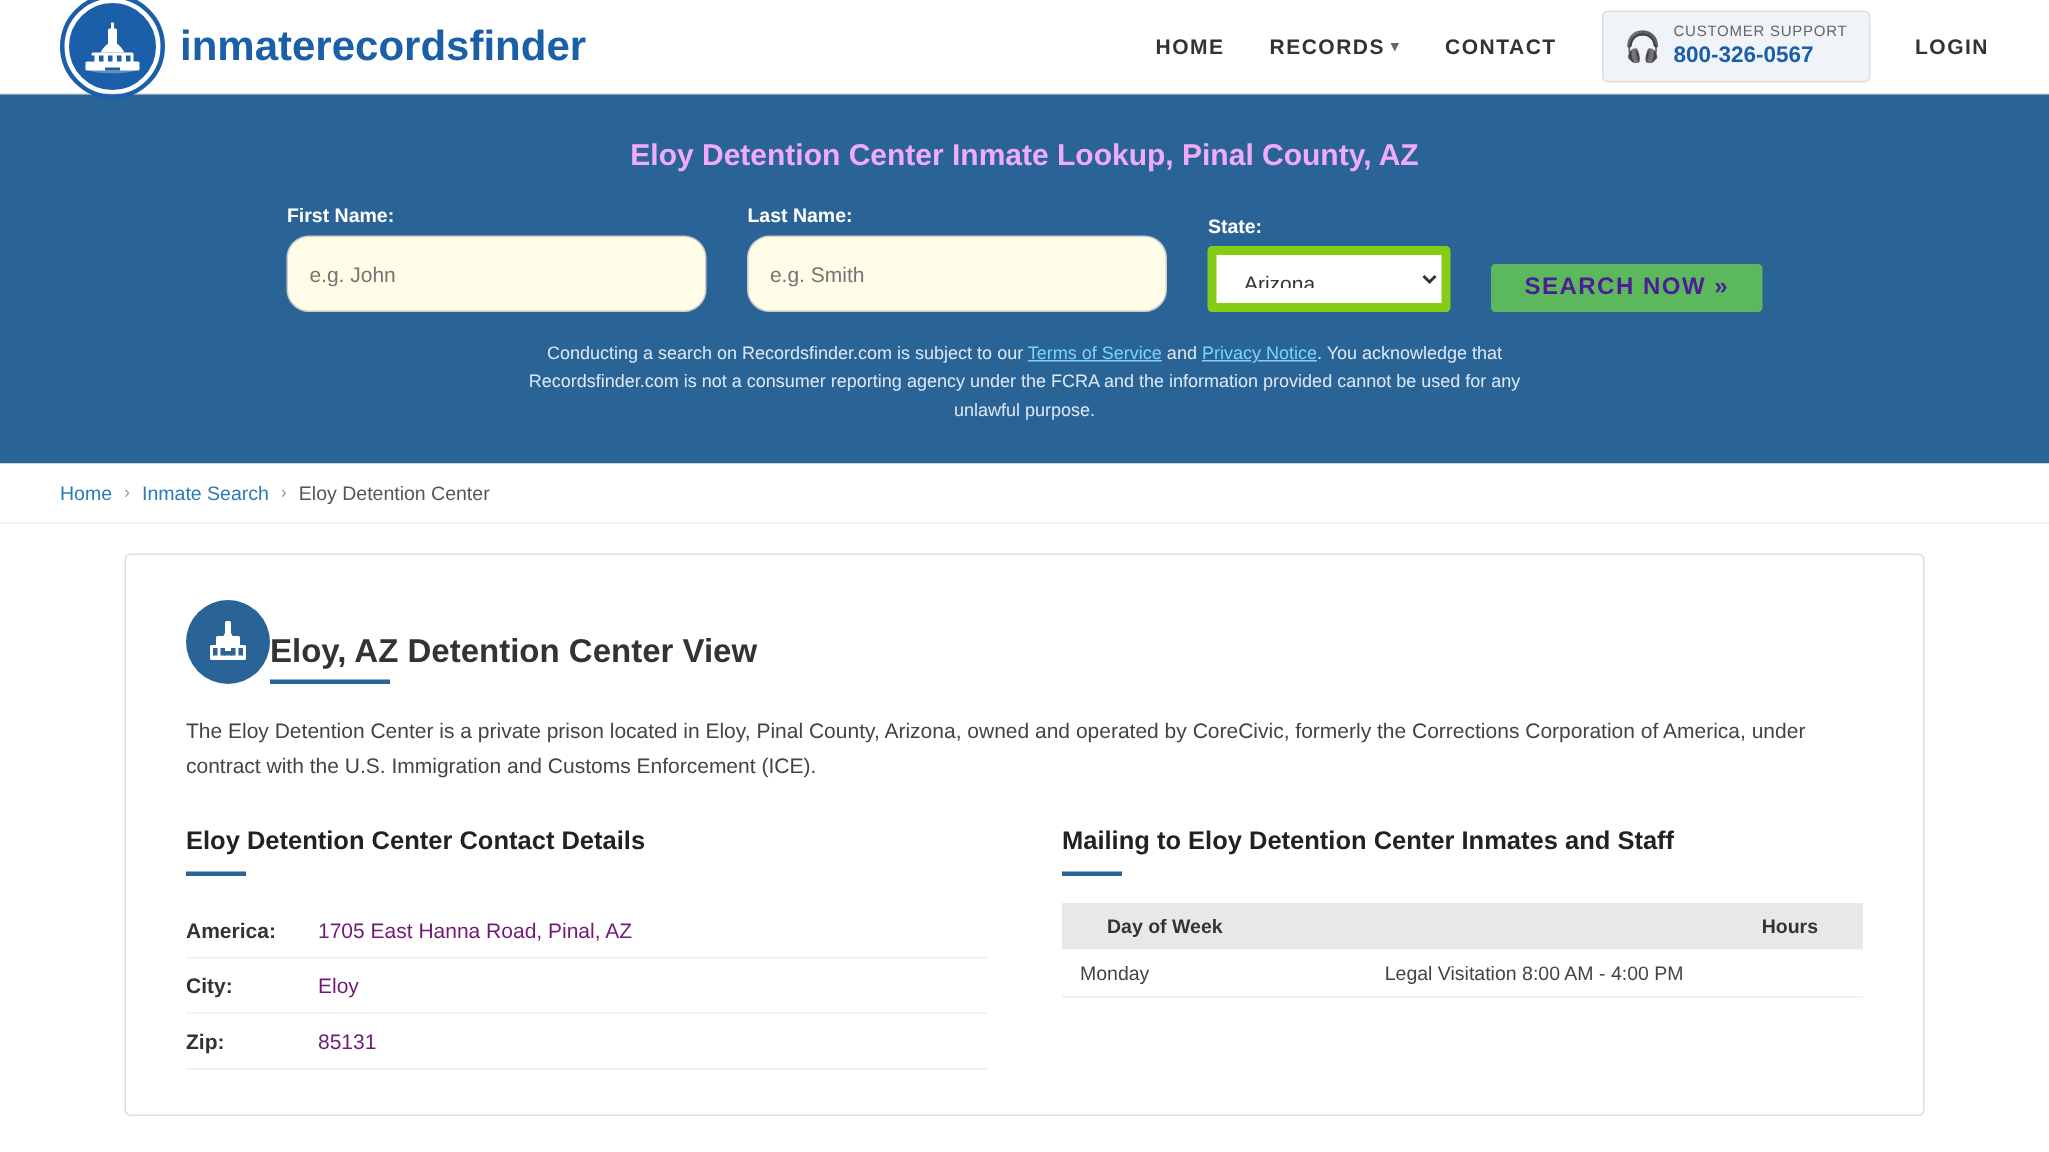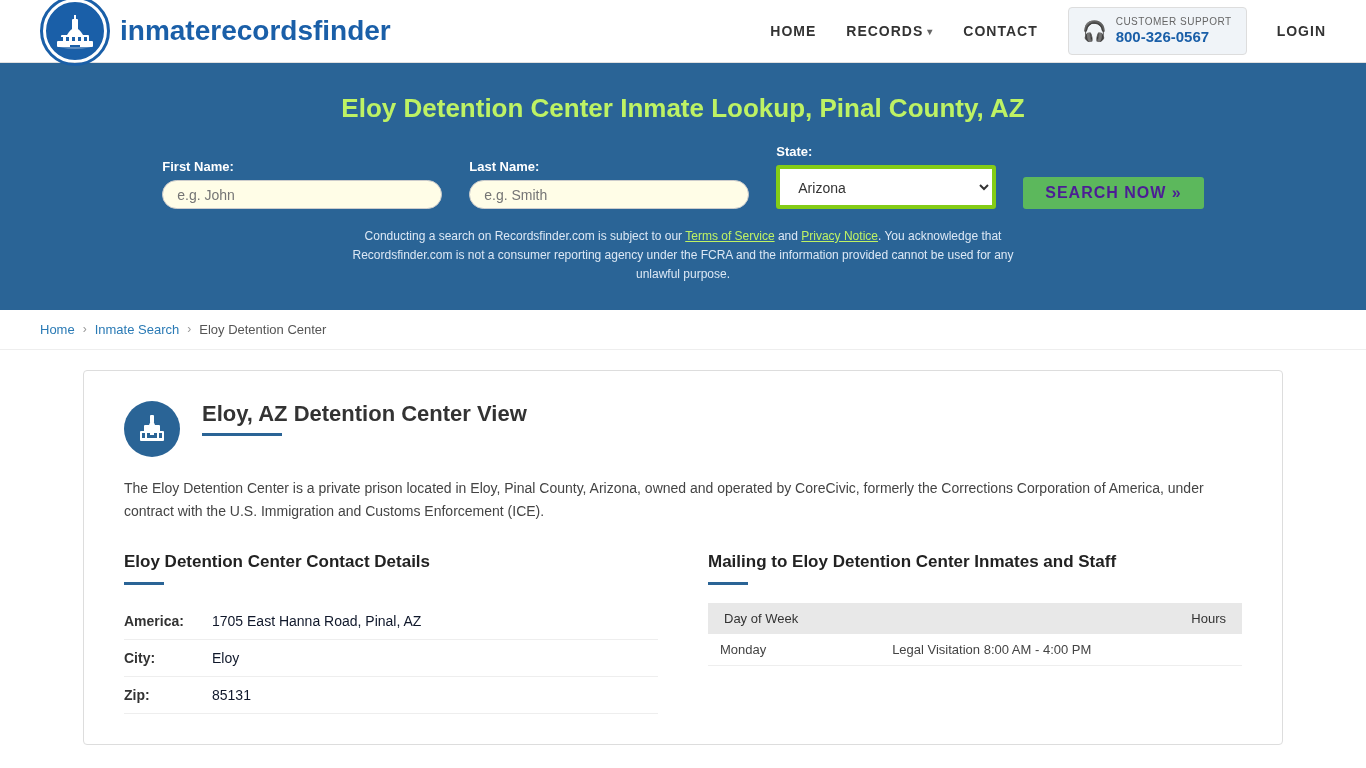--- a/index.html
+++ b/index.html
@@ -103,22 +103,22 @@
       text-transform: uppercase;
     }
 
     
     .hero {
       background: #2a6496;
       padding: 30px 40px 25px;
       text-align: center;
     }
     .hero-title {
-      color: #bef264;
-      font-size: 26px;
+      color: #f0abfc;
+      font-size: 20px;
       font-weight: 700;
       margin-bottom: 20px;
     }
     .search-form {
       display: flex;
       align-items: flex-end;
       justify-content: center;
       gap: 27px;
       margin-bottom: 18px;
     }
@@ -134,30 +134,30 @@
       font-weight: 600;
     }
     .form-input {
       background: #fffde7;
       border: 1px solid #ccc;
       border-radius: 15px;
       padding: 10px 14px;
       font-size: 14px;
       color: #999;
       width: 280px;
-      height: 29px;
+      height: 51px;
     }
     .form-select {
       background: #fff;
-      border: 4px solid #84cc16;
+      border: 6px solid #84cc16;
       border-radius: 3px;
       padding: 10px 14px;
       font-size: 14px;
       color: #333;
-      width: 220px;
+      width: 162px;
       height: 44px;
       appearance: auto;
     }
     .search-btn {
       background: #5cb85c;
       color: #4c1d95;
       border: none;
       border-radius: 3px;
       padding: 0 22px;
       height: 32px;
@@ -168,21 +168,21 @@
       white-space: nowrap;
     }
     .disclaimer {
       color: #dce8f5;
       font-size: 12px;
       line-height: 1.6;
       max-width: 700px;
       margin: 0 auto;
     }
     .disclaimer a {
-      color: #bef264;
+      color: #7dd3fc;
       text-decoration: underline;
     }
 
     
     .breadcrumb {
       padding: 12px 40px;
       background: #fff;
       border-bottom: 1px solid #eee;
       display: flex;
       align-items: center;
@@ -208,22 +208,22 @@
       padding: 0 40px;
     }
     .content-card {
       border: 1px solid #ddd;
       border-radius: 4px;
       padding: 30px 40px;
       background: #fff;
     }
     .card-header {
       display: flex;
-      align-items: flex-start;
-      gap: 22px;
+      align-items: flex-end;
+      gap: 0;
       margin-bottom: 20px;
     }
     .facility-icon {
       width: 56px;
       height: 56px;
       border-radius: 50%;
       background: #2a6496;
       display: flex;
       align-items: center;
       justify-content: center;
@@ -275,41 +275,41 @@
       padding: 10px 0;
       border-bottom: 1px solid #eee;
       font-size: 14px;
     }
     .detail-label {
       font-weight: 700;
       color: #333;
       min-width: 80px;
     }
     .detail-value {
-      color: #0f172a;
+      color: #701a75;
       margin-left: 8px;
     }
 
     
     .visiting-title {
       font-size: 16px;
       font-weight: 700;
       color: #333;
       margin-bottom: 12px;
     }
     .visiting-table {
       width: 100%;
       border-collapse: collapse;
       font-size: 13px;
     }
     .visiting-table th {
       background: #e8e8e8;
-      padding: 8px 16px;
+      padding: 8px 30px;
       text-align: left;
-      font-weight: 400;
+      font-weight: 700;
       color: #333;
     }
     .visiting-table th:last-child {
       text-align: right;
     }
     .visiting-table td {
       padding: 8px 12px;
       border-bottom: 1px solid #eee;
       color: #444;
     }

